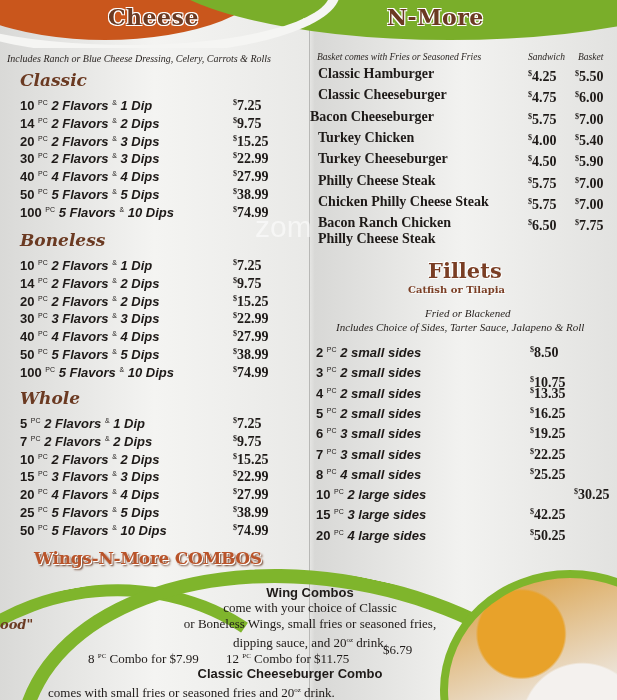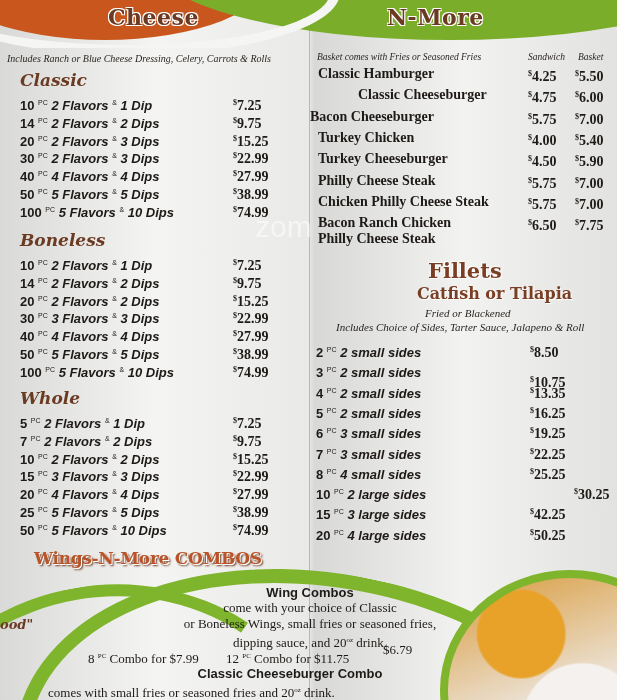--- a/index.html
+++ b/index.html
@@ -26,21 +26,21 @@
   .note { position: absolute; font-family: "Liberation Serif", serif; font-style: italic; font-size: 10px; color: #2a2522; white-space: nowrap; }
   .cat { position: absolute; font-family: "DejaVu Serif", serif; font-style: italic; font-weight: bold; font-size: 17px; color: #6b3a22; }
   .row { position: absolute; font-size: 13px; font-weight: bold; white-space: nowrap; color: #1e1a18; height: 18px; line-height: 18px; }
   .row .sup { font-size: 7px; vertical-align: 5px; font-weight: normal; }
   .row i { font-weight: bold; }
   .price { position: absolute; font-family: "Liberation Serif", serif; font-weight: bold; font-size: 14px; color: #1e1a18; white-space: nowrap; line-height: 18px; }
   .price .d { font-size: 8px; vertical-align: 5px; }
   .hdr { position: absolute; font-family: "Liberation Serif", serif; font-style: italic; font-size: 9.5px; color: #2a2522; }
   .burger { position: absolute; font-family: "Liberation Serif", serif; font-weight: bold; font-size: 14px; color: #1e1a18; white-space: nowrap; line-height: 18px; }
   .fillets-title { position: absolute; left: 428px; top: 258px; font-family: "DejaVu Serif", serif; font-weight: bold; font-size: 21px; color: #7a3e24; text-shadow: 1px 1px 0 #fff, -1px -1px 0 #fff; }
-  .fillets-sub { position: absolute; left: 408px; top: 284px; font-family: "DejaVu Serif", serif; font-weight: bold; font-size: 16px; color: #7a3e24; text-shadow: 1px 1px 0 #fff; margin-left: 9px; }
+  .fillets-sub { position: absolute; left: 408px; top: 284px; font-family: "DejaVu Serif", serif; font-weight: bold; font-size: 10px; color: #7a3e24; text-shadow: 1px 1px 0 #fff; }
   .center-note { position: absolute; font-family: "Liberation Serif", serif; font-style: italic; font-size: 11px; color: #2a2522; white-space: nowrap; text-align: center; }
   
   .green-arc1 { position: absolute; left: 10px; top: 575px; width: 640px; height: 420px; border-radius: 50%; border: 14px solid #7fb52c; border-right-color: transparent; border-bottom-color: transparent; transform: rotate(12deg); }
   .green-arc2 { position: absolute; left: -120px; top: 585px; width: 460px; height: 420px; border-radius: 50%; border: 12px solid #7fb52c; border-right-color: transparent; border-bottom-color: transparent; transform: rotate(-10deg); }
   .food-photo { position: absolute; left: 440px; top: 570px; width: 260px; height: 240px; border-radius: 50%;
     background: radial-gradient(circle at 30% 25%, #e8a22a 0 18%, transparent 19%),
                 radial-gradient(circle at 55% 65%, #f4f1ee 0 30%, transparent 31%),
                 radial-gradient(circle at 70% 80%, #b0261c 0 14%, transparent 15%),
                 linear-gradient(160deg, #d89a3a, #eeeae6 55%, #c4c0bc);
     border: 8px solid #7fb52c; }
@@ -117,21 +117,21 @@
       <div class="price" style="left: 233px; top: 518.8px;"><span class="d">$</span>74.99</div>
     </div>
 
   <div class="hdr" style="left:317px; top:52px;">Basket comes with Fries or Seasoned Fries</div>
   <div class="hdr" style="left:528px; top:52px;">Sandwich</div>
   <div class="hdr" style="left:578px; top:52px;">Basket</div>
   <div id="nmore-col">
       <div class="burger" style="left: 318px; top: 65px;">Classic Hamburger</div>
       <div class="price" style="left: 528px; top: 65px;"><span class="d">$</span>4.25</div>
       <div class="price" style="left: 575px; top: 65px;"><span class="d">$</span>5.50</div>
-      <div class="burger" style="left: 318px; top: 86.3px; margin-left: 40px;">Classic Cheeseburger</div>
+      <div class="burger" style="left: 318px; top: 86.3px;">Classic Cheeseburger</div>
       <div class="price" style="left: 528px; top: 86.3px;"><span class="d">$</span>4.75</div>
       <div class="price" style="left: 575px; top: 86.3px;"><span class="d">$</span>6.00</div>
       <div class="burger" style="left: 310px; top: 107.6px;">Bacon Cheeseburger</div>
       <div class="price" style="left: 528px; top: 107.6px;"><span class="d">$</span>5.75</div>
       <div class="price" style="left: 575px; top: 107.6px;"><span class="d">$</span>7.00</div>
       <div class="burger" style="left: 318px; top: 128.9px;">Turkey Chicken</div>
       <div class="price" style="left: 528px; top: 128.9px;"><span class="d">$</span>4.00</div>
       <div class="price" style="left: 575px; top: 128.9px;"><span class="d">$</span>5.40</div>
       <div class="burger" style="left: 318px; top: 150.2px;">Turkey Cheeseburger</div>
       <div class="price" style="left: 528px; top: 150.2px;"><span class="d">$</span>4.50</div>

